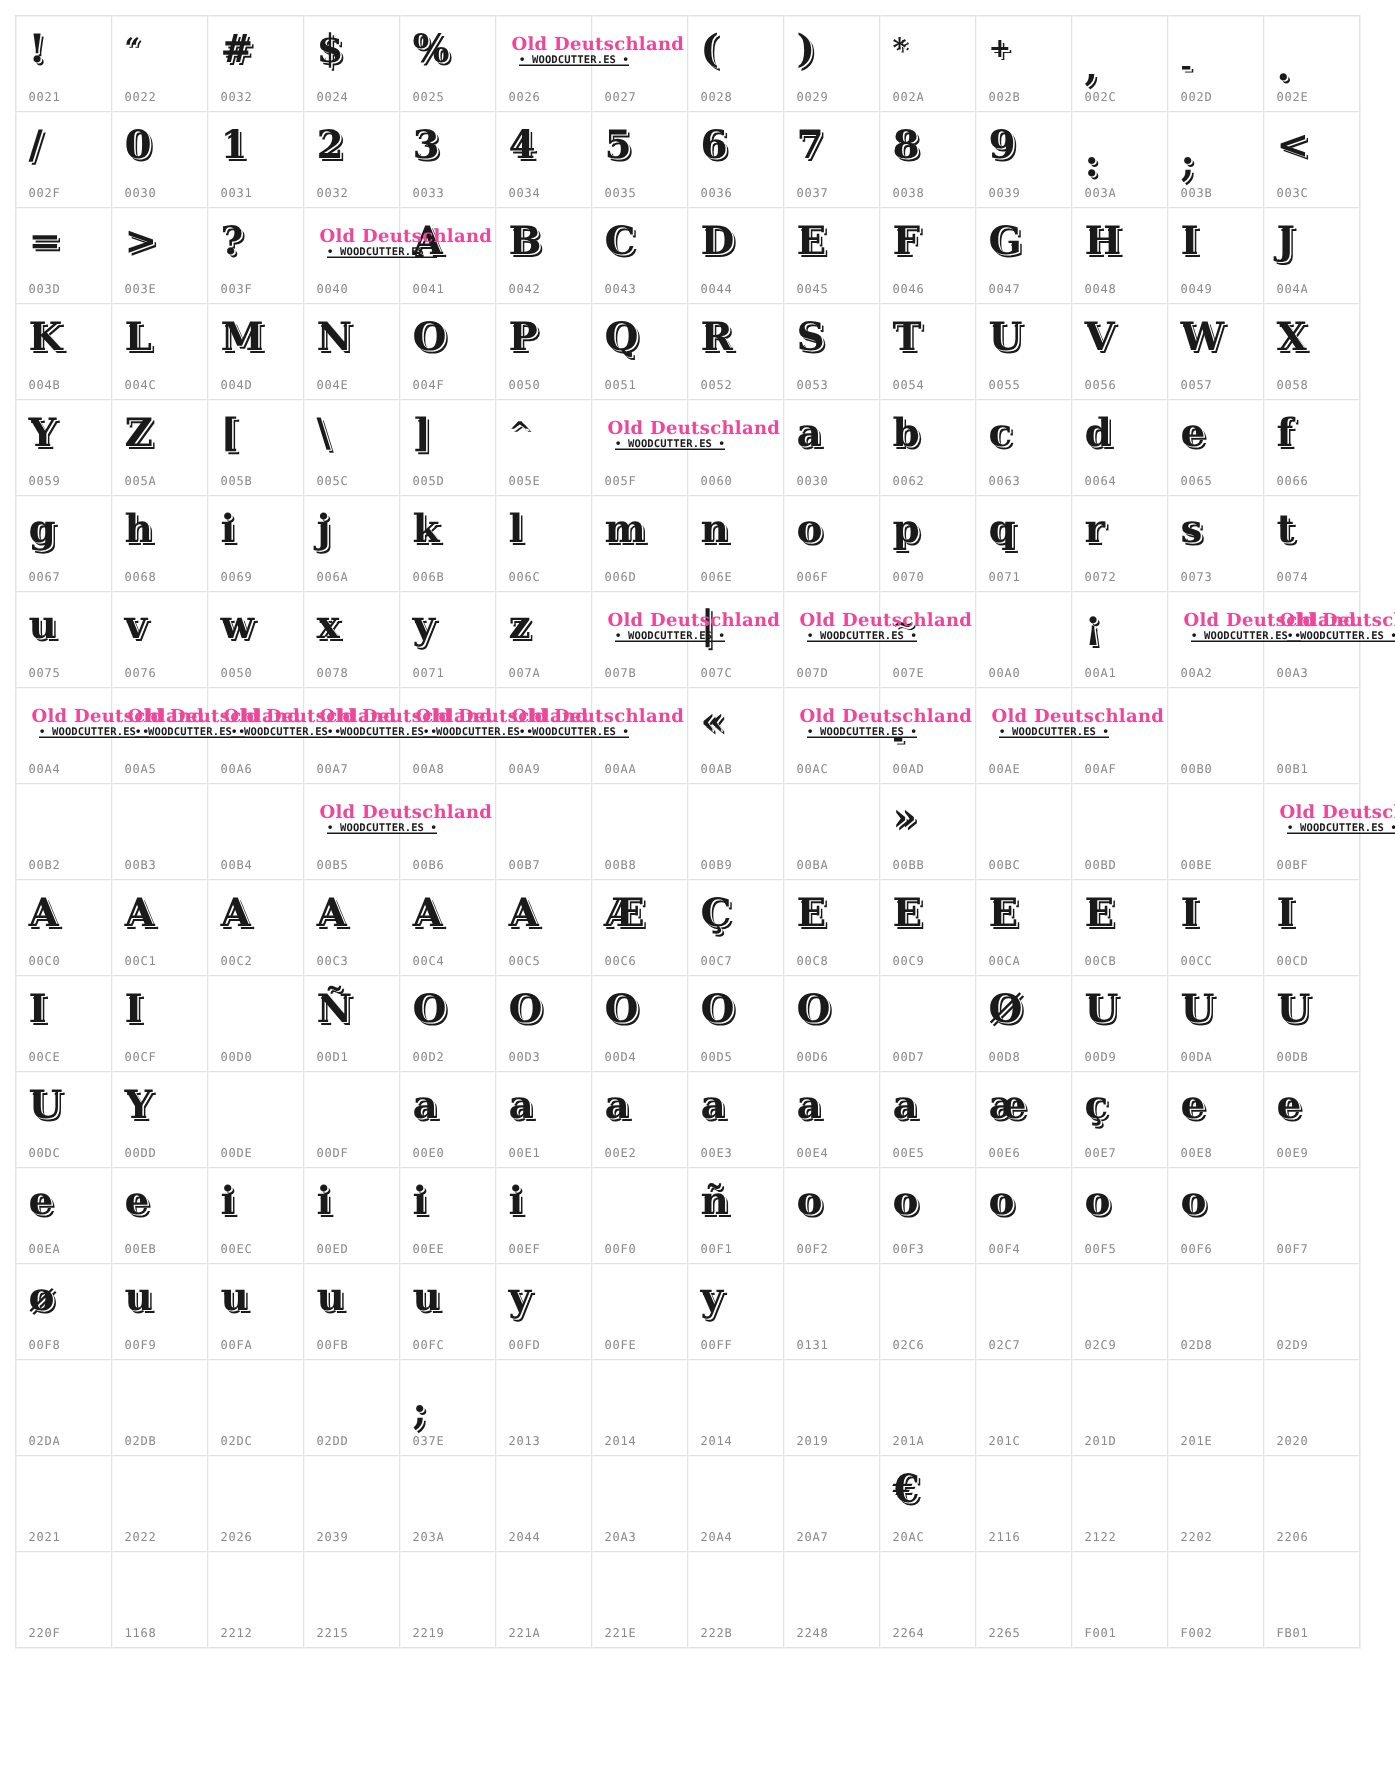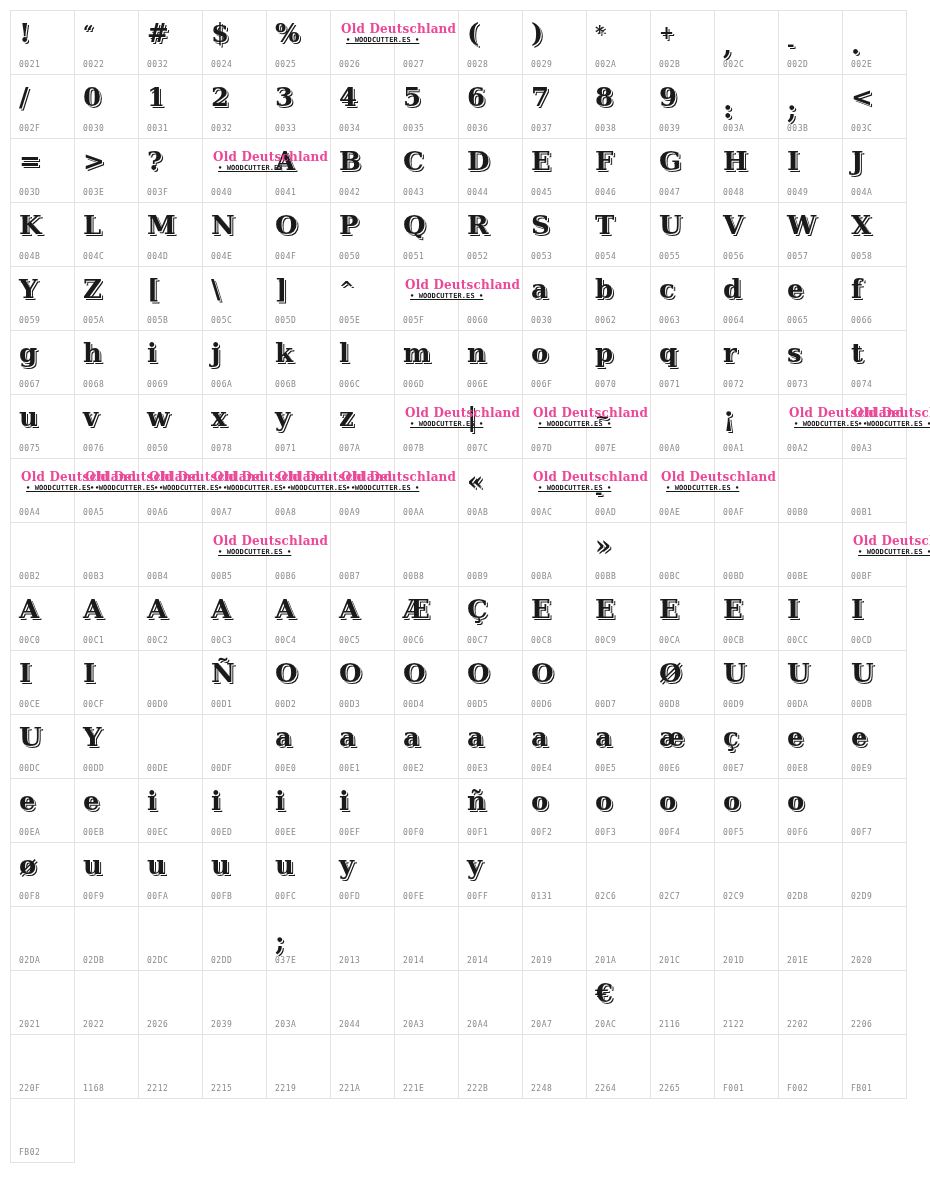--- a/index.html
+++ b/index.html
@@ -1091,19 +1091,13 @@
       </div>
       <div class="cell">
         <span class="glyph"></span>
         <span class="code">F002</span>
       </div>
       <div class="cell">
         <span class="glyph"></span>
         <span class="code">FB01</span>
       </div>
     </div>
-    <div class="row">
-      <div class="cell">
-        <span class="glyph"></span>
-        <span class="code">FB02</span>
-      </div>
-    </div>
   </div>
 
 </body></html>

